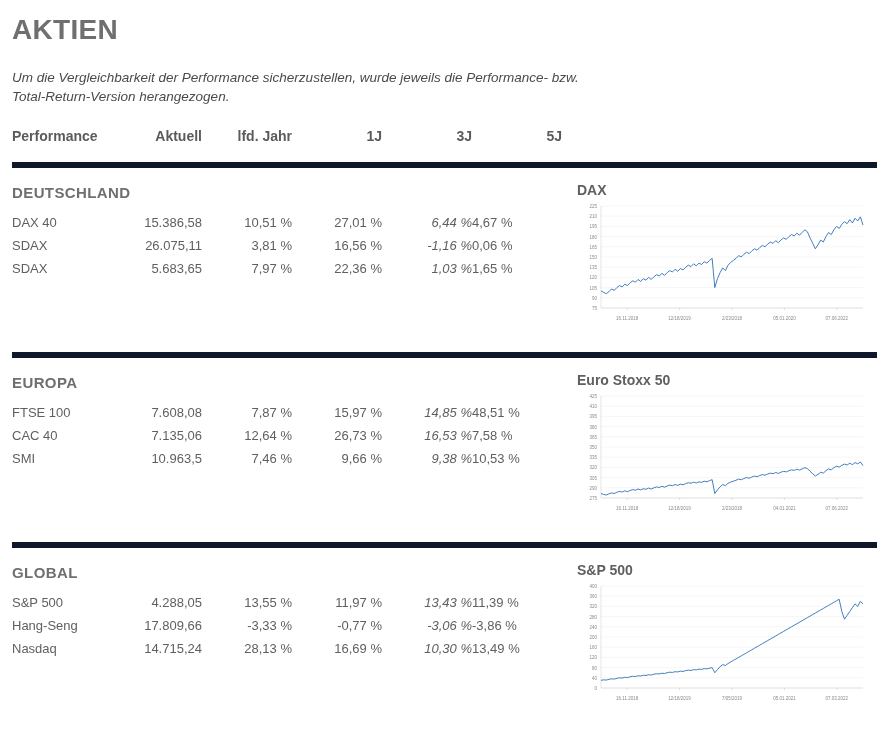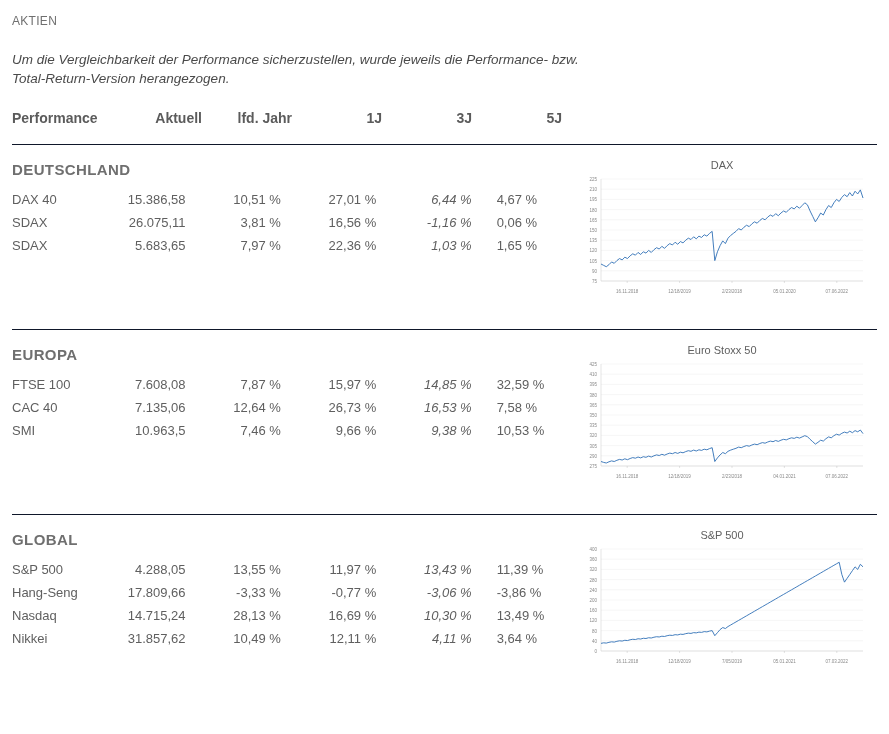--- a/index.html
+++ b/index.html
@@ -14,23 +14,23 @@
     color: #4a4a4a;
     overflow: hidden;
     position: relative;
   }
   .page {
     padding: 0 12px;
     box-sizing: border-box;
     width: 889px;
   }
   .page-title {
-    font-size: 12px;
+    font-size: 28px;
     color: #6f6f6f;
-    font-weight: 400;
+    font-weight: 700;
     letter-spacing: 0.3px;
     margin: 8px 0 0 0;
     padding-top: 6px;
   }
   .intro {
     font-style: italic;
     font-size: 13.5px;
     line-height: 19px;
     color: #4a4a4a;
     margin-top: 22px;
@@ -46,61 +46,59 @@
   }
   .perf-header .c-label { width: 100px; }
   .perf-header .c-val { width: 90px; text-align: right; }
   .perf-header .c-ytd { width: 90px; text-align: right; }
   .perf-header .c-1j { width: 90px; text-align: right; }
   .perf-header .c-3j { width: 90px; text-align: right; }
   .perf-header .c-5j { width: 90px; text-align: right; }
 
   .section {
     position: relative;
-    border-top: 1px solid #0f172a;
+    border-top: 6px solid #0f172a;
     margin-top: 18px;
     padding-top: 16px;
     min-height: 150px;
   }
   .section:first-of-type { }
   .section-title {
     font-size: 15px;
     font-weight: bold;
     color: #6f6f6f;
     letter-spacing: 0.4px;
     margin-bottom: 10px;
   }
   .rows { width: 555px; }
   .row {
     display: flex;
     align-items: baseline;
     font-size: 13px;
     color: #5f5f5f;
     padding: 4px 0;
-    gap: 25px;
   }
   .row .c-label { width: 100px; }
   .row .c-val { width: 90px; text-align: right; }
   .row .c-ytd { width: 90px; text-align: right; }
   .row .c-1j { width: 90px; text-align: right; }
   .row .c-3j { width: 90px; text-align: right; font-style: italic; }
   .row .c-5j { width: 90px; text-align: left; }
 
   .chart-box {
     position: absolute;
     right: 10px;
     top: 14px;
     width: 290px;
   }
   .chart-title {
-    font-size: 11px;
-    font-weight: normal;
+    font-size: 14px;
+    font-weight: bold;
     color: #5f5f5f;
     margin-bottom: 4px;
-    text-align: center;
   }
   .chart-area {
     position: relative;
     width: 290px;
     height: 130px;
   }
   .chart-area svg { display: block; }
   .yticks {
     position: absolute;
     left: 0;
@@ -228,21 +226,21 @@
       </div>
       <div class="section">
         <div class="section-title">EUROPA</div>
         <div class="rows">
           <div class="row">
             <div class="c-label">FTSE 100</div>
             <div class="c-val">7.608,08</div>
             <div class="c-ytd">7,87 %</div>
             <div class="c-1j">15,97 %</div>
             <div class="c-3j">14,85 %</div>
-            <div class="c-5j">32,59 %</div>
+            <div class="c-5j">48,51 %</div>
           </div>
           <div class="row">
             <div class="c-label">CAC 40</div>
             <div class="c-val">7.135,06</div>
             <div class="c-ytd">12,64 %</div>
             <div class="c-1j">26,73 %</div>
             <div class="c-3j">16,53 %</div>
             <div class="c-5j">7,58 %</div>
           </div>
           <div class="row">
@@ -321,28 +319,20 @@
             <div class="c-5j">-3,86 %</div>
           </div>
           <div class="row">
             <div class="c-label">Nasdaq</div>
             <div class="c-val">14.715,24</div>
             <div class="c-ytd">28,13 %</div>
             <div class="c-1j">16,69 %</div>
             <div class="c-3j">10,30 %</div>
             <div class="c-5j">13,49 %</div>
           </div>
-          <div class="row">
-            <div class="c-label">Nikkei</div>
-            <div class="c-val">31.857,62</div>
-            <div class="c-ytd">10,49 %</div>
-            <div class="c-1j">12,11 %</div>
-            <div class="c-3j">4,11 %</div>
-            <div class="c-5j">3,64 %</div>
-          </div>
         </div>
         <div class="chart-box">
           <div class="chart-title">S&amp;P 500</div>
           <div class="chart-area">
             <svg width="290" height="112">
               <line x1="24" y1="4.00" x2="286" y2="4.00" stroke="#e8e8e8" stroke-width="0.4"></line>
               <line x1="24" y1="14.20" x2="286" y2="14.20" stroke="#e8e8e8" stroke-width="0.4"></line>
               <line x1="24" y1="24.40" x2="286" y2="24.40" stroke="#e8e8e8" stroke-width="0.4"></line>
               <line x1="24" y1="34.60" x2="286" y2="34.60" stroke="#e8e8e8" stroke-width="0.4"></line>
               <line x1="24" y1="44.80" x2="286" y2="44.80" stroke="#e8e8e8" stroke-width="0.4"></line>

